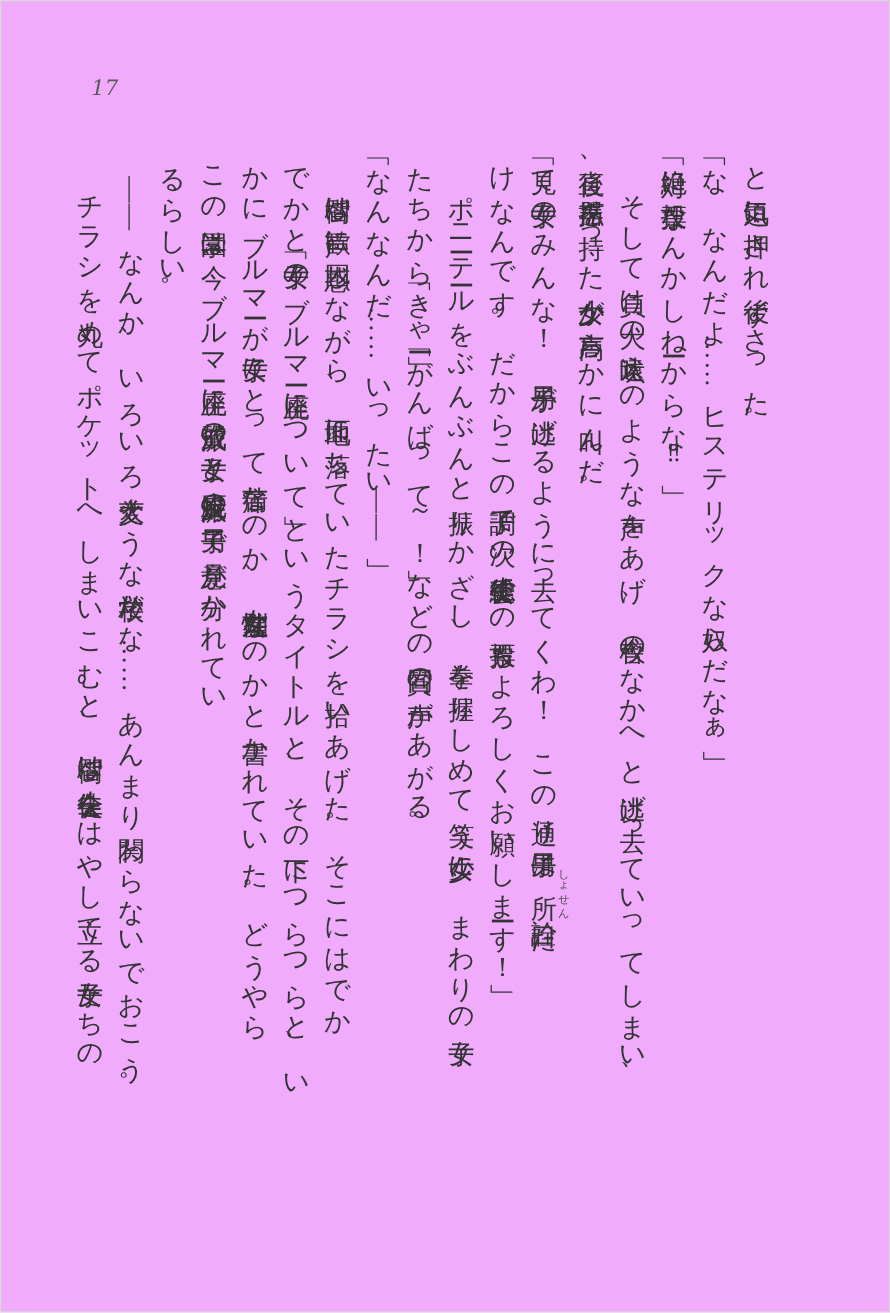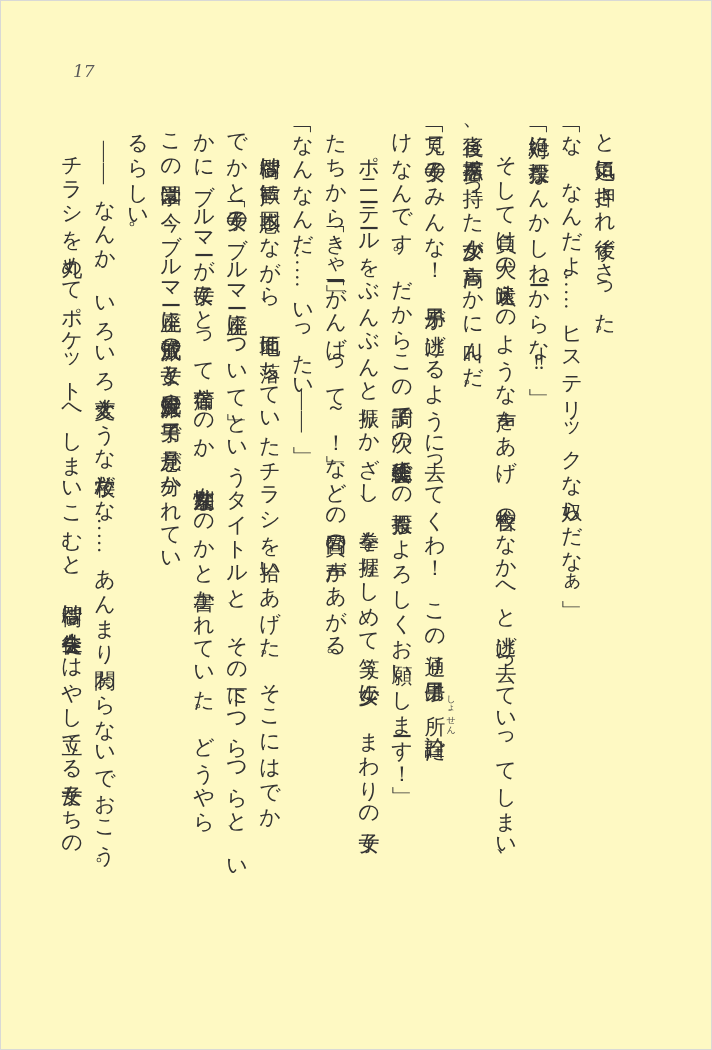--- a/index.html
+++ b/index.html
@@ -7,21 +7,21 @@
     padding: 0;
     width: 712px;
     height: 1050px;
     overflow: hidden;
     background: #ffffff;
   }
   .book-page {
     position: relative;
     width: 710px;
     height: 1048px;
-    background: #fef9c3;
+    background: #f0abfc;
     border: 1px solid #d9d9d6;
     box-sizing: content-box;
   }
   .page-number {
     position: absolute;
     top: 60px;
     left: 72px;
     font-family: "DejaVu Serif", "Liberation Serif", serif;
     font-style: italic;
     font-size: 17px;

